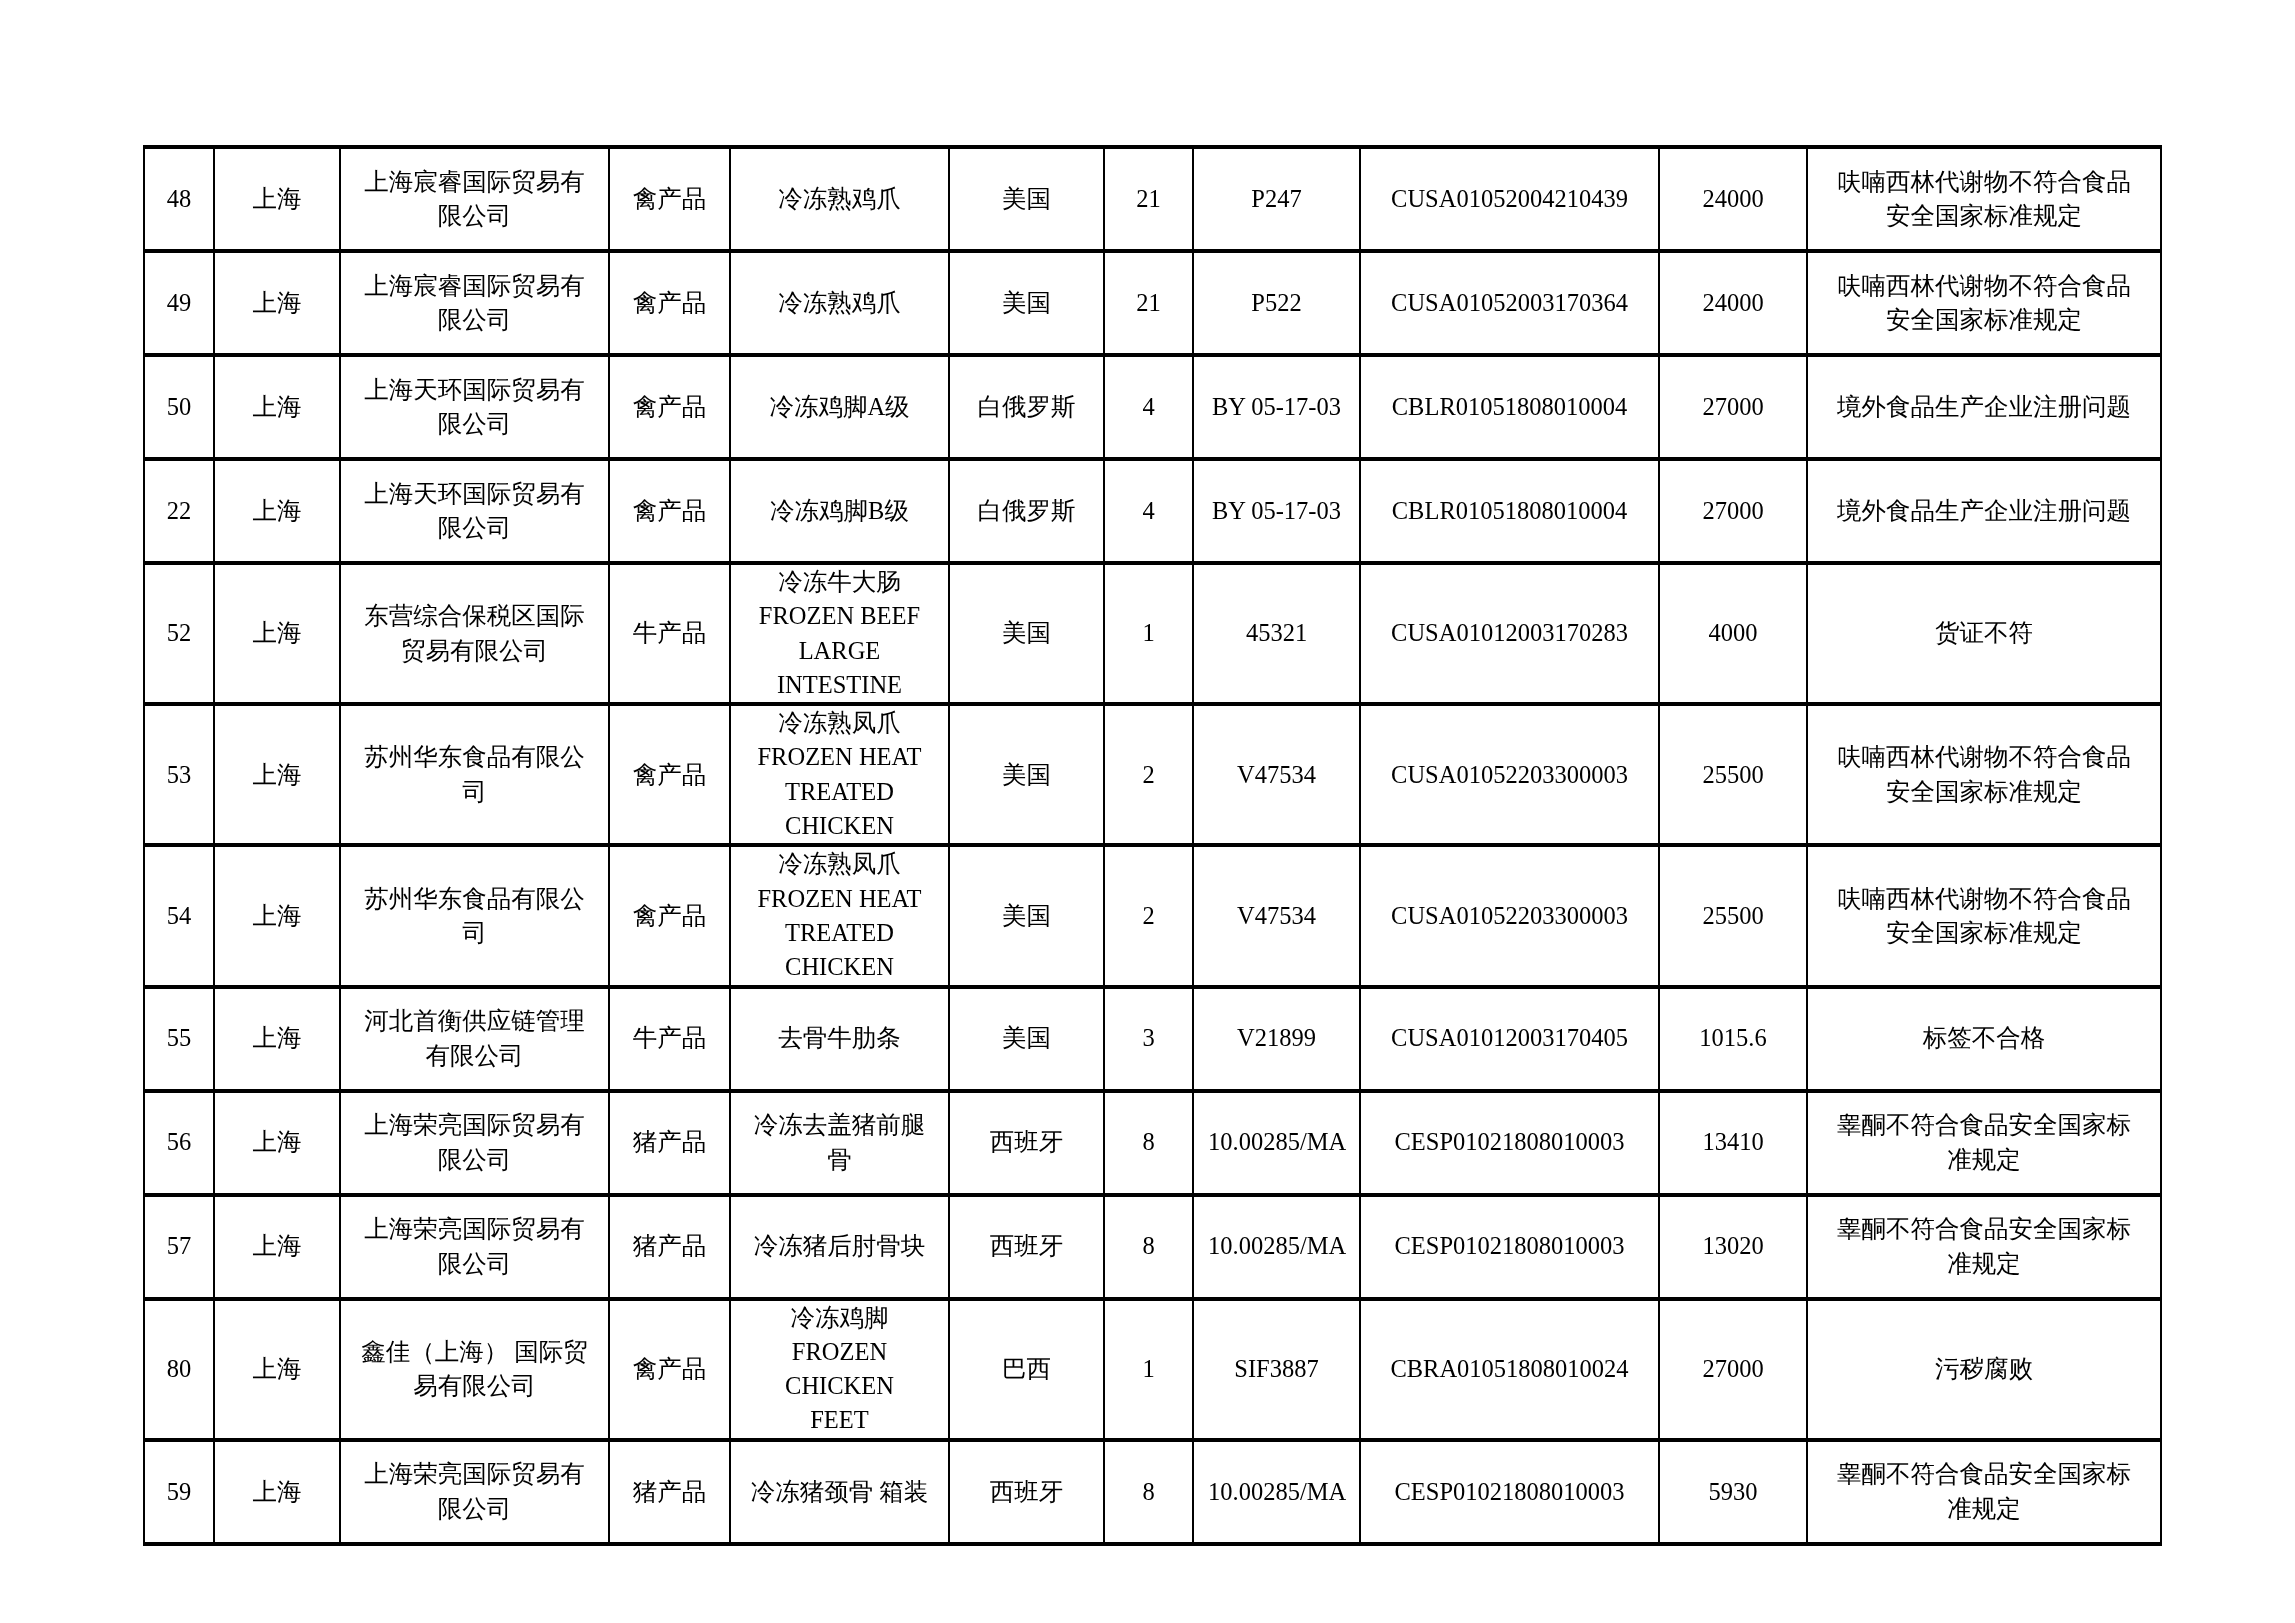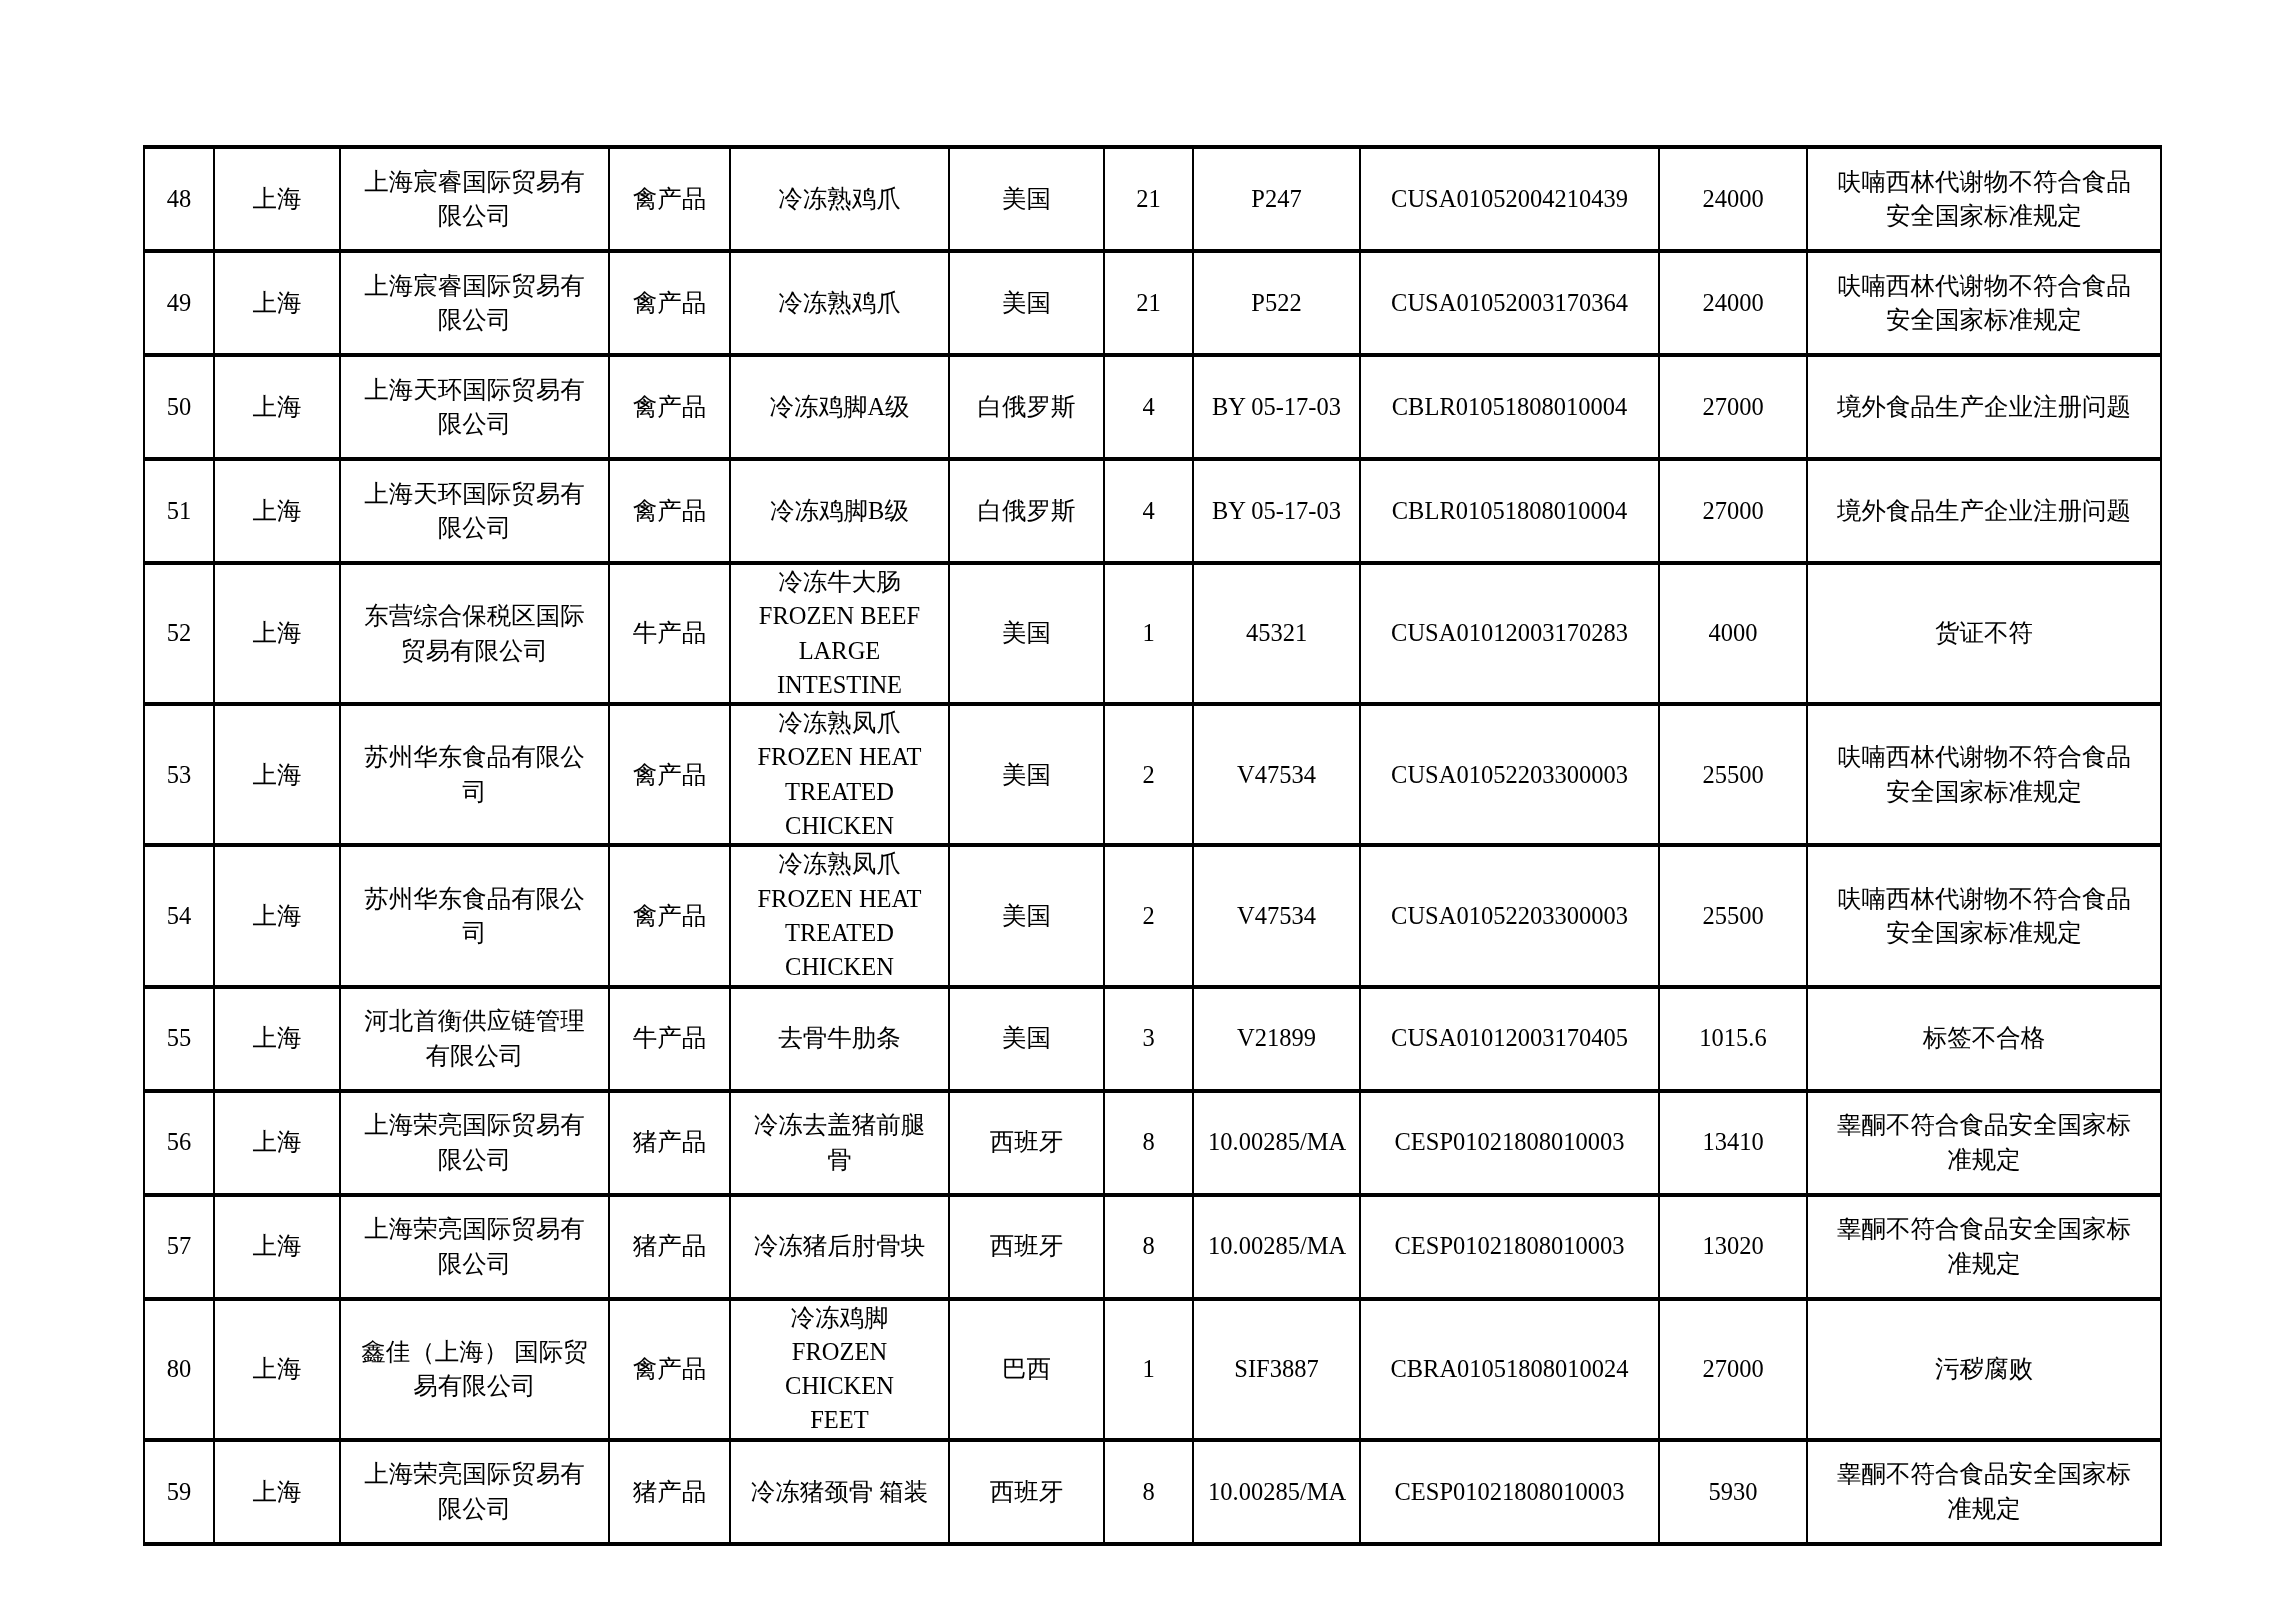--- a/index.html
+++ b/index.html
@@ -102,21 +102,21 @@
     <td class="col-category">禽产品</td>
     <td class="col-product">冷冻鸡脚A级</td>
     <td class="col-origin">白俄罗斯</td>
     <td class="col-batches">4</td>
     <td class="col-factory">BY 05-17-03</td>
     <td class="col-cert">CBLR01051808010004</td>
     <td class="col-weight">27000</td>
     <td class="col-reason">境外食品生产企业注册问题</td>
   </tr>
       <tr>
-    <td class="col-seq">51</td>
+    <td class="col-seq">22</td>
     <td class="col-port">上海</td>
     <td class="col-importer">上海天环国际贸易有
 限公司</td>
     <td class="col-category">禽产品</td>
     <td class="col-product">冷冻鸡脚B级</td>
     <td class="col-origin">白俄罗斯</td>
     <td class="col-batches">4</td>
     <td class="col-factory">BY 05-17-03</td>
     <td class="col-cert">CBLR01051808010004</td>
     <td class="col-weight">27000</td>

